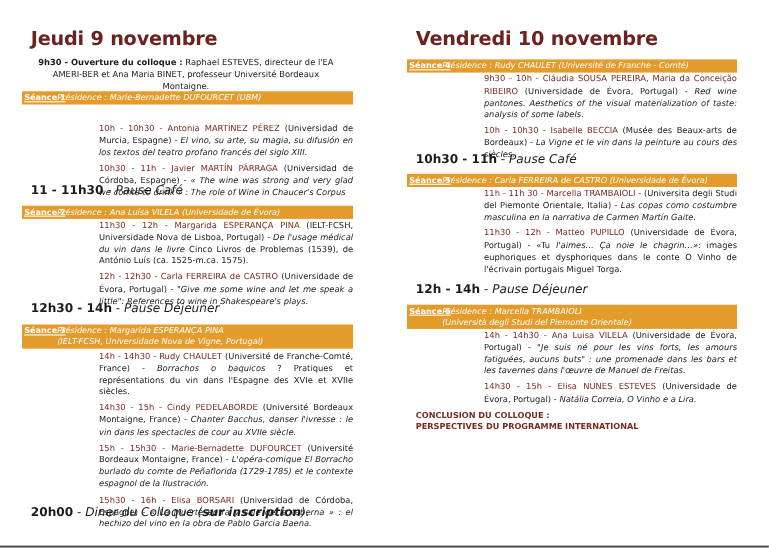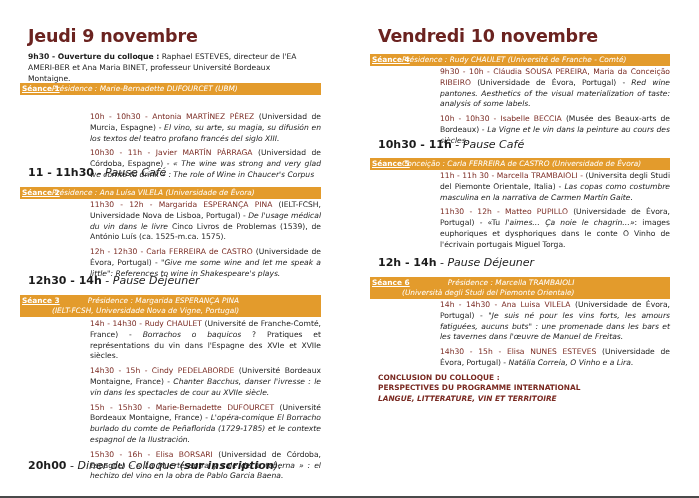--- a/index.html
+++ b/index.html
@@ -8,29 +8,29 @@
       font-family: "DejaVu Sans", "Liberation Sans", sans-serif; color: #1c1c1c;
     }
     .col { position: absolute; top: 0; }
     .col-left { left: 28px; width: 293px; }
     .col-right { left: 378px; width: 292px; }
     .day-title {
       position: absolute; top: 26px; left: 0;
       font-family: "DejaVu Sans", sans-serif; font-weight: bold; font-size: 17.5px;
       color: #6b2320; letter-spacing: -0.2px; margin: 0; white-space: nowrap;
     }
-    .block { position: absolute; left: 0; right: 11px; font-size: 7.6px; line-height: 10.9px; }
+    .block { position: absolute; left: 0; right: 11px; font-size: 7.6px; line-height: 10.9px; text-align: center; }
     .intro { top: 52px; }
     .intro .lbl { font-weight: bold; }
     .seance {
       position: absolute; left: -8px; right: 0; background: #e39b2c; color: #ffffff;
       font-size: 7.4px; line-height: 9.8px; padding: 1px 4px 1px 2px; display: flex;
     }
     .seance .num { font-weight: bold; width: 30px; flex: none; white-space: nowrap; text-decoration: underline; }
-    .seance .pres { font-style: italic; text-align: right; }
+    .seance .pres { font-style: italic; }
     .talks { position: absolute; left: 62px; right: 0; font-size: 7.6px; line-height: 10.8px; text-align: justify; }
     .talk { margin-bottom: 4px; }
     .talk .hd { color: #7a2a22; font-weight: normal; }
     .talk .it { font-style: italic; }
     .pause { position: absolute; left: 0; font-size: 11px; line-height: 11px; }
     .pause b { font-weight: bold; }
     .pause i { font-style: italic; }
     .concl { position: absolute; left: 0; color: #7a2a22; font-weight: bold; font-size: 7.4px; line-height: 10.4px; }
     .concl .it { font-style: italic; }
     .bottom-rule { position: absolute; left: 0; right: 0; top: 496px; height: 2px; background: #4a4a4a; }
@@ -90,38 +90,37 @@
   </div>
   <div class="talks" style="top:67px">
     <div class="talk"><span class="hd">9h30 - 10h - Cláudia SOUSA PEREIRA, Maria da Conceição RIBEIRO</span><span> (Universidade de Évora, Portugal) - </span><span class="it">Red wine pantones. Aesthetics of the visual materialization of taste: analysis of some labels.</span></div>
     <div class="talk"><span class="hd">10h - 10h30 - Isabelle BECCIA</span><span> (Musée des Beaux-arts de Bordeaux) - </span><span class="it">La Vigne et le vin dans la peinture au cours des siècles.</span></div>
   </div>
 
   <div class="pause" style="top:139px"><b>10h30 - 11h</b><span> - </span><i>Pause Café</i></div>
 
   <div class="seance" style="top:158px">
     <span class="num">Séance 5</span>
-    <span class="pres">Conceição : Carla FERREIRA de CASTRO (Universidade de Évora)</span>
+    <span class="pres">Présidence : Carla FERREIRA de CASTRO (Universidade de Évora)</span>
   </div>
   <div class="talks" style="top:171px">
     <div class="talk"><span class="hd">11h - 11h 30 - Marcella TRAMBAIOLI -</span><span> (Universita degli Studi del Piemonte Orientale, Italia) - </span><span class="it">Las copas como costumbre masculina en la narrativa de Carmen Martín Gaite.</span></div>
     <div class="talk"><span class="hd">11h30 - 12h - Matteo PUPILLO</span><span> (Universidade de Évora, Portugal) - «Tu </span><span class="it">l'aimes… Ça noie le chagrin…»</span><span>: images euphoriques et dysphoriques dans le conte O Vinho de l'écrivain portugais Miguel Torga.</span></div>
   </div>
 
   <div class="pause" style="top:257px"><b>12h - 14h</b><span> - </span><i>Pause Déjeuner</i></div>
 
   <div class="seance" style="top:277px">
     <span class="num">Séance 6</span>
     <span class="pres"><span>Présidence : Marcella TRAMBAIOLI</span><br><span>(Università degli Studi del Piemonte Orientale)</span></span>
   </div>
   <div class="talks" style="top:300px">
     <div class="talk"><span class="hd">14h - 14h30 - Ana Luisa VILELA</span><span> (Universidade de Évora, Portugal) - </span><span class="it">"Je suis né pour les vins forts, les amours fatiguées, aucuns buts" : une promenade dans les bars et les tavernes dans l'œuvre de Manuel de Freitas.</span></div>
     <div class="talk"><span class="hd">14h30 - 15h - Elisa NUNES ESTEVES</span><span> (Universidade de Évora, Portugal) - </span><span class="it">Natália Correia, O Vinho e a Lira.</span></div>
   </div>
 
   <div class="concl" style="top:373px">
     <div>CONCLUSION DU COLLOQUE :</div>
     <div>PERSPECTIVES DU PROGRAMME INTERNATIONAL</div>
-    <div class="it">LANGUE, LITTERATURE, VIN ET TERRITOIRE</div>
   </div>
 </div>
 
 <div class="bottom-rule"></div>
 
 </body></html>

